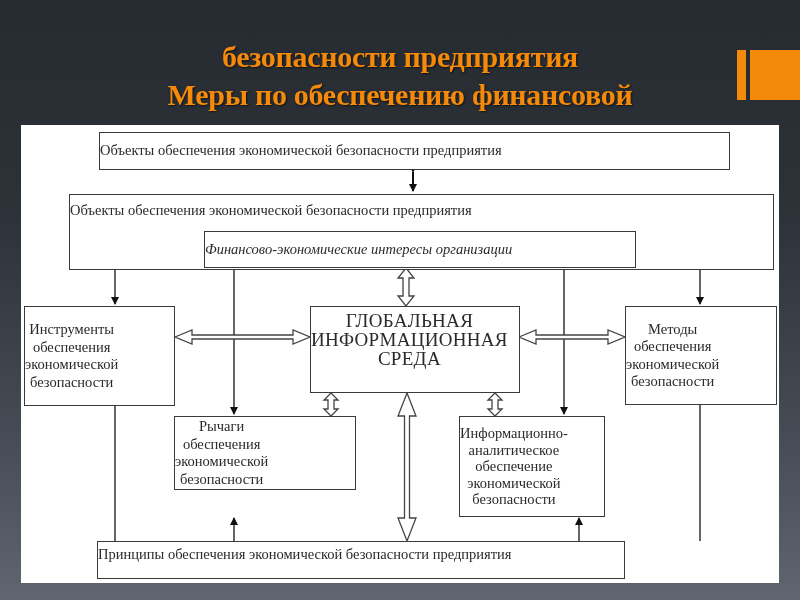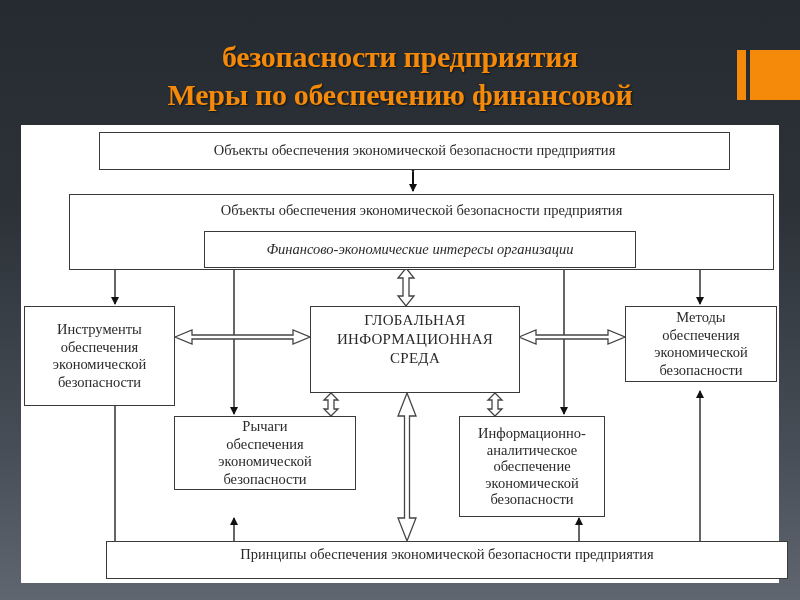--- a/index.html
+++ b/index.html
@@ -16,26 +16,26 @@
     letter-spacing:-0.3px;
   }
   .title div { white-space:nowrap; }
   .accent-thin { position:absolute; left:737px; top:50px; width:9px; height:50px; background:#f58a0a; }
   .accent-wide { position:absolute; left:750px; top:50px; width:50px; height:50px; background:#f58a0a; }
   .panel { position:absolute; left:21px; top:125px; width:758px; height:458px; background:#ffffff; }
   svg.diagram { position:absolute; left:0; top:0; width:800px; height:600px; }
   .box {
     position:absolute; box-sizing:border-box; border:1.5px solid #3a3a3a; background:#fff;
     color:#2a2a2a; font-family:"Liberation Serif", "DejaVu Serif", serif;
-    display:flex; align-items:center; justify-content:center; text-align:center;
+    display:flex; align-items:center; justify-content:flex-start; text-align:center;
     font-size:14.5px; line-height:17.5px;
   }
   .box.top-text { align-items:flex-start; }
   .box span { white-space:pre-line; }
-  .global { font-size:15px; line-height:19px; letter-spacing:0.3px; }
+  .global { font-size:19px; line-height:19px; letter-spacing:0.3px; }
 </style>
 </head>
 <body>
 
 <div class="title">
   <div>безопасности предприятия</div>
   <div>Меры по обеспечению финансовой</div>
 </div>
 <div class="accent-thin"></div>
 <div class="accent-wide"></div>
@@ -102,21 +102,21 @@
 экономической
 безопасности</span>
 </div>
 
 <div class="box top-text global" style="left:310px;top:306px;width:210px;height:87px;padding-top:4px;">
   <span>ГЛОБАЛЬНАЯ
 ИНФОРМАЦИОННАЯ
 СРЕДА</span>
 </div>
 
-<div class="box" style="left:625px;top:306px;width:152px;height:76px;">
+<div class="box" style="left:625px;top:306px;width:152px;height:99px;">
   <span>Методы
 обеспечения
 экономической
 безопасности</span>
 </div>
 
 <div class="box" style="left:174px;top:416px;width:182px;height:74px;">
   <span>Рычаги
 обеспечения
 экономической
@@ -124,15 +124,15 @@
 </div>
 
 <div class="box" style="left:459px;top:416px;width:146px;height:101px;line-height:16.5px;">
   <span>Информационно-
 аналитическое
 обеспечение
 экономической
 безопасности</span>
 </div>
 
-<div class="box" style="left:106px;top:541px;width:682px;height:38px;align-items:flex-start;padding-top:4px;">
+<div class="box" style="left:97px;top:541px;width:528px;height:38px;align-items:flex-start;padding-top:4px;">
   <span>Принципы обеспечения экономической безопасности предприятия</span>
 </div>
 
 </body></html>

